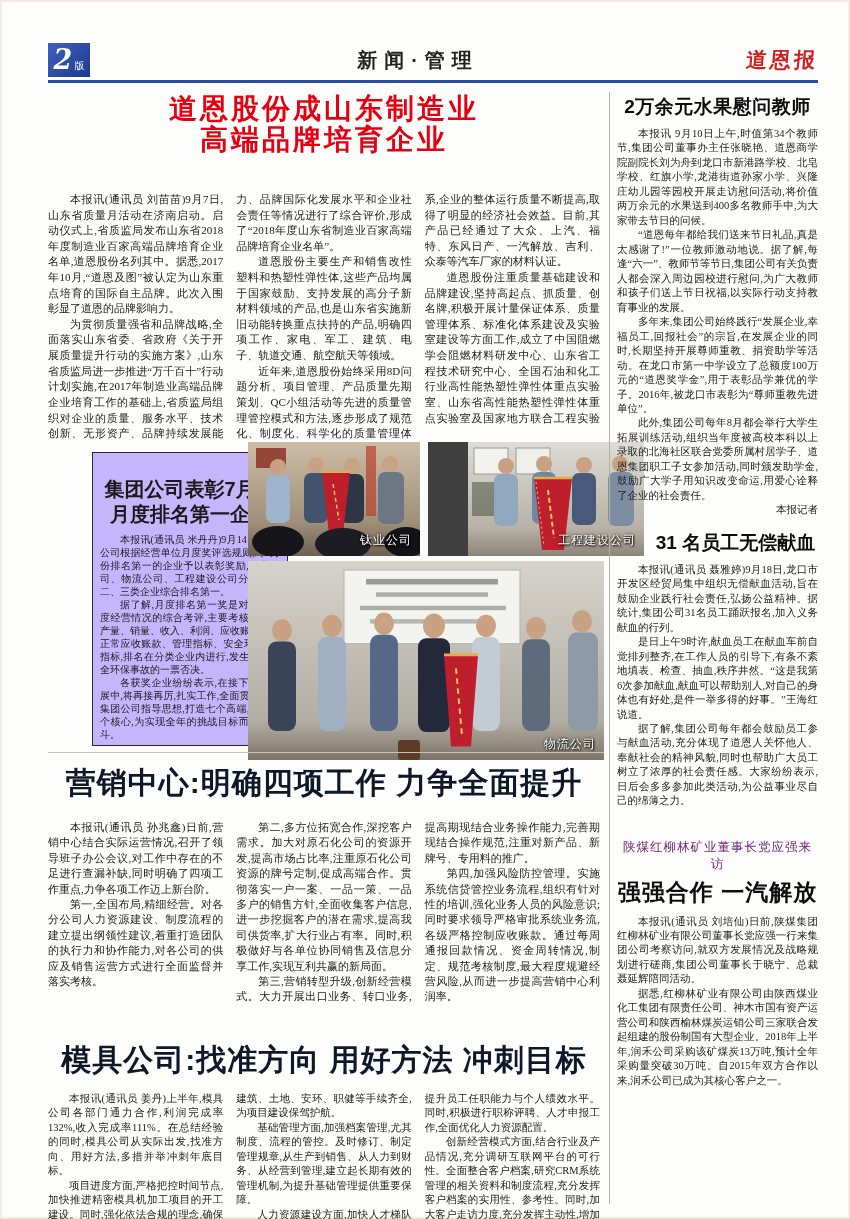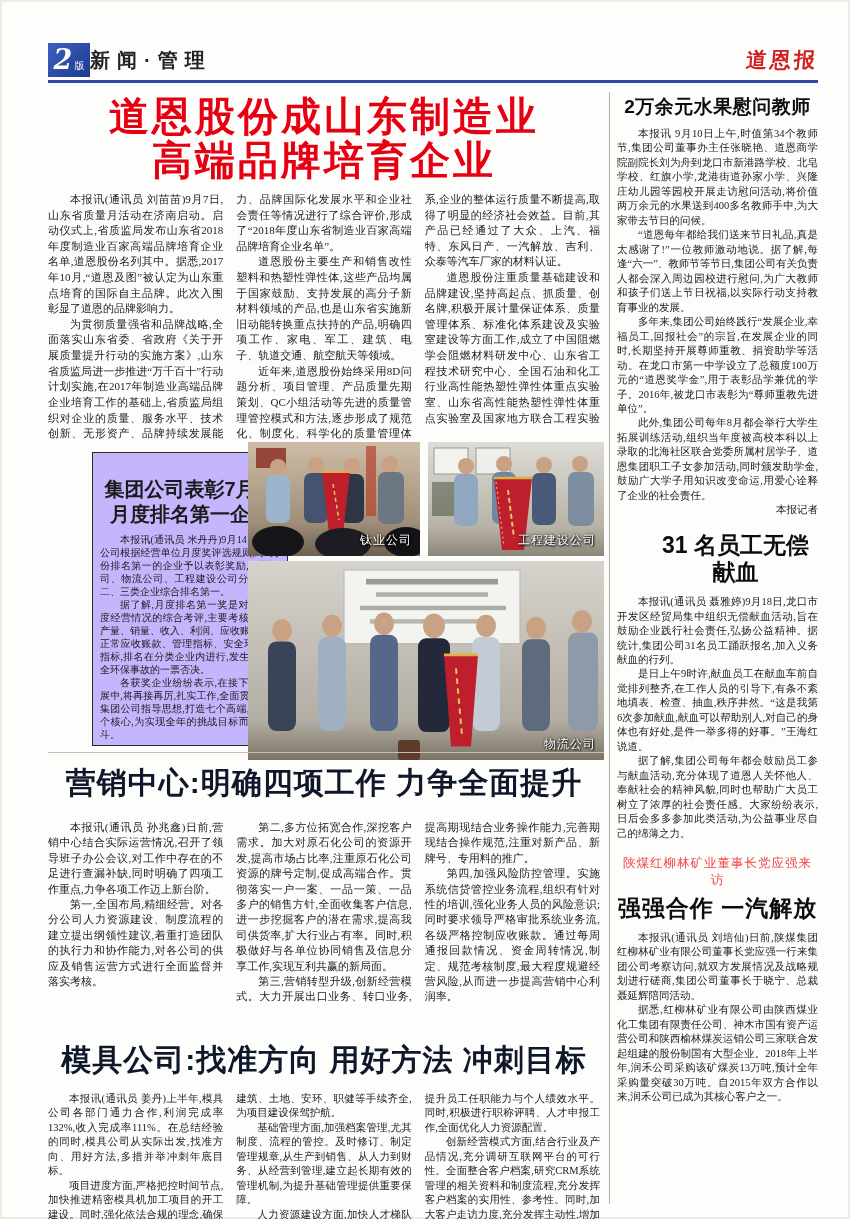--- a/index.html
+++ b/index.html
@@ -10,73 +10,73 @@
     box-shadow: inset 0 0 0 2px #f1ecdf;
   }
   
   .header { position:absolute; left:48px; top:42px; width:770px; height:36px;
             display:flex; align-items:center; }
   .pagenum { width:42px; height:34px; background:linear-gradient(135deg,#3f60bd,#1c3a90);
              color:#fff; display:flex; justify-content:center; align-items:center; }
   .pagenum .num { font-size:27px; font-style:italic; font-weight:bold;
                   font-family:"DejaVu Serif",serif; line-height:30px; }
   .pagenum .ban { font-size:10px; align-self:flex-end; margin:0 0 4px 2px; }
-  .section { flex:1; font-size:20px; letter-spacing:7px;
+  .section { flex:1; text-align:center; font-size:20px; letter-spacing:7px;
              font-weight:bold; font-family:"Liberation Sans",sans-serif; color:#222; }
   .masthead { color:#cf1f1f; font-weight:bold; font-size:21px; letter-spacing:3px;
               transform:skewX(-5deg); font-family:"Liberation Serif",serif; }
   .header-rule { position:absolute; left:48px; top:80px; width:770px; height:3px;
                  background:#2b4ba6; }
   
   .main-headline { position:absolute; left:48px; top:94px; width:552px; text-align:center; }
-  .main-headline div { font-size:40px; font-weight:bold; color:#e60012; line-height:1.1;
+  .main-headline div { font-size:28px; font-weight:bold; color:#e60012; line-height:1.1;
                        letter-spacing:3px; font-family:"Liberation Sans",sans-serif;text-align:center; }
   
   p { margin:0; text-indent:2em; text-align:justify; }
   .cols3 { column-count:3; column-gap:13px; }
   .main-body { position:absolute; left:48px; top:192px; width:552px; height:258px;
                font-size:11px; line-height:1.42; overflow:hidden; }
   
   .award-box { position:absolute; left:44px; top:452px; width:196px; height:294px;
                border:1.5px solid #2a2a2a; box-sizing:border-box; padding:22px 7px;
                overflow:hidden; background:#c4b5fd;margin-left:48px; }
   .award-title { text-align:center; font-family:"Liberation Sans",sans-serif;
                  font-weight:bold; font-size:20px; line-height:1.25; margin:2px 0 6px; }
   .award-body { font-size:10px; line-height:1.3; }
   
   .photo { position:absolute; overflow:hidden; background:#404040; }
   .photo svg { display:block; width:100%; height:100%; }
   .photo-caption { position:absolute; right:8px; bottom:7px; color:#fff; font-size:12px;
                    font-family:"Liberation Sans",sans-serif; letter-spacing:1px;
                    text-shadow:0 0 3px #000, 1px 1px 2px #000; }
   .photo-a { left:248px; top:442px; width:172px; height:114px; }
-  .photo-b { left:428px; top:442px; width:176px; height:114px; }
+  .photo-b { left:428px; top:442px; width:176px; height:114px;padding-left:40px; }
   .photo-c { left:248px; top:561px; width:356px; height:199px; }
   
   .thin-rule { position:absolute; left:48px; top:752px; width:556px; height:1px; background:#c5c0b4; }
   .sec-headline { position:absolute; left:48px; width:552px; text-align:center;
                   font-family:"Liberation Sans",sans-serif; font-weight:bold;
                   font-size:30px; color:#0f172a; letter-spacing:1px; }
   .mkt-headline { top:763px; }
   .mkt-body { position:absolute; left:48px; top:820px; width:552px; height:216px;
               font-size:11px; line-height:1.4; overflow:hidden; }
   .mold-headline { top:1040px; }
   .mold-body { position:absolute; left:48px; top:1092px; width:552px; height:160px;
                font-size:10.5px; line-height:1.38; }
   
   .col-divider { position:absolute; left:609px; top:92px; width:1px; height:1112px; background:#b5b0a4; }
   .right-col { position:absolute; left:617px; top:92px; width:201px; height:1120px; overflow:hidden; }
   .rc-title { text-align:center; font-family:"Liberation Sans",sans-serif; font-weight:bold;
               color:#0d0d0d; margin:4px 0 8px; line-height:1.2; }
   .rc-title.t1 { font-size:19px; letter-spacing:0.5px; }
-  .rc-title.t2 { font-size:23px; margin-top:14px;margin-left:36px; }
+  .rc-title.t2 { font-size:19px; margin-top:14px;margin-left:36px; }
   .rc-title.t3 { font-size:23px; margin-top:6px; letter-spacing:1px; }
   .rc-body { font-size:10.5px; line-height:1.38; }
   .byline { text-align:right; text-indent:0; }
-  .kicker { margin-top:14px; color:#ef4444; font-size:12.5px; text-align:center;
+  .kicker { margin-top:30px; color:#701a75; font-size:12.5px; text-align:center;
             letter-spacing:1px; font-family:"Liberation Serif",serif; }
 </style>
 </head>
 <body>
 
 <div class="page">
 
   <div class="header">
     <div class="pagenum">
       <span class="num">2</span>

